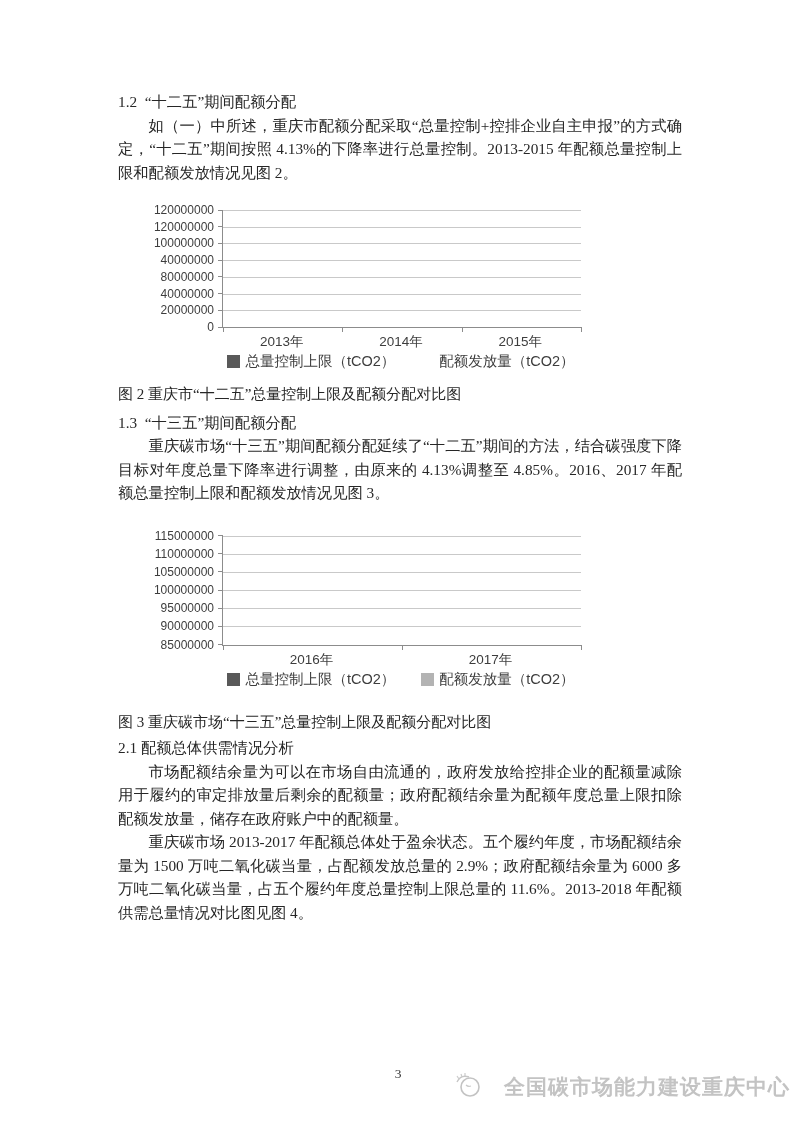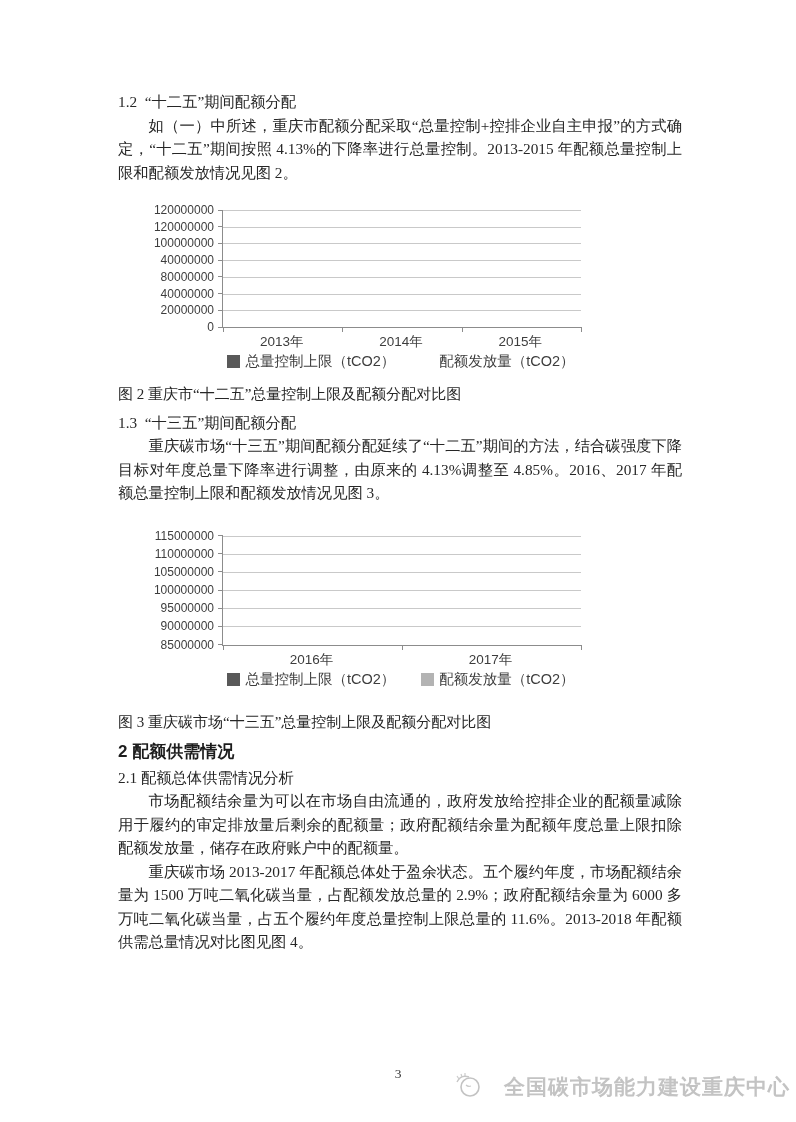--- a/index.html
+++ b/index.html
@@ -170,21 +170,20 @@
             <span>总量控制上限（tCO2）</span>
           </span>
           <span class="legend-item">
             <span class="swatch" style="background: rgb(179, 179, 179);"></span>
             <span>配额发放量（tCO2）</span>
           </span>
         </div>
     </div>
     <p class="caption cap3">图 3 重庆碳市场“十三五”总量控制上限及配额分配对比图</p>
 
-    <h2 class="sec2">2 配额供需情况</h2>
     <h3 class="h-num sec21">2.1 配额总体供需情况分析</h3>
     <p class="body">市场配额结余量为可以在市场自由流通的，政府发放给控排企业的配额量减除用于履约的审定排放量后剩余的配额量；政府配额结余量为配额年度总量上限扣除配额发放量，储存在政府账户中的配额量。</p>
     <p class="body">重庆碳市场 2013-2017 年配额总体处于盈余状态。五个履约年度，市场配额结余量为 1500 万吨二氧化碳当量，占配额发放总量的 2.9%；政府配额结余量为 6000 多万吨二氧化碳当量，占五个履约年度总量控制上限总量的 11.6%。2013-2018 年配额供需总量情况对比图见图 4。</p>
 
   </div>
 
   <div class="page-number">3</div>
 
   <div class="watermark">
     <span>

